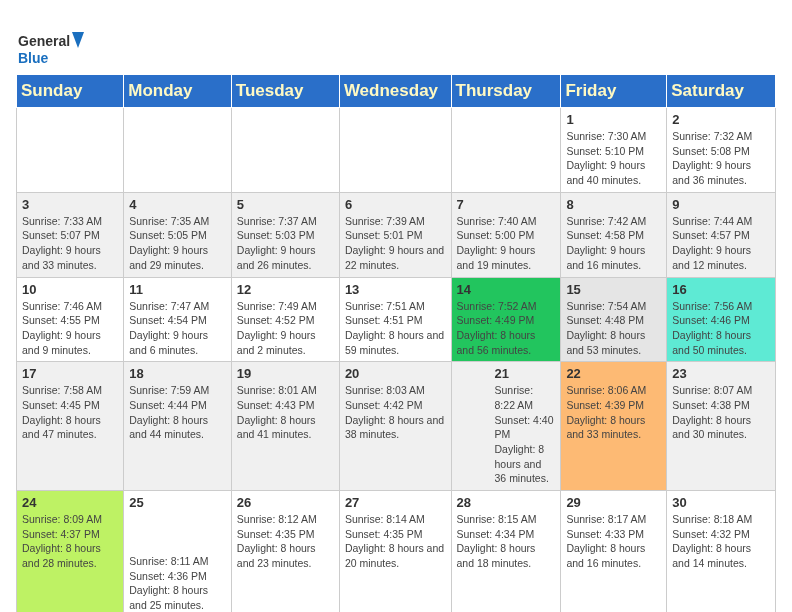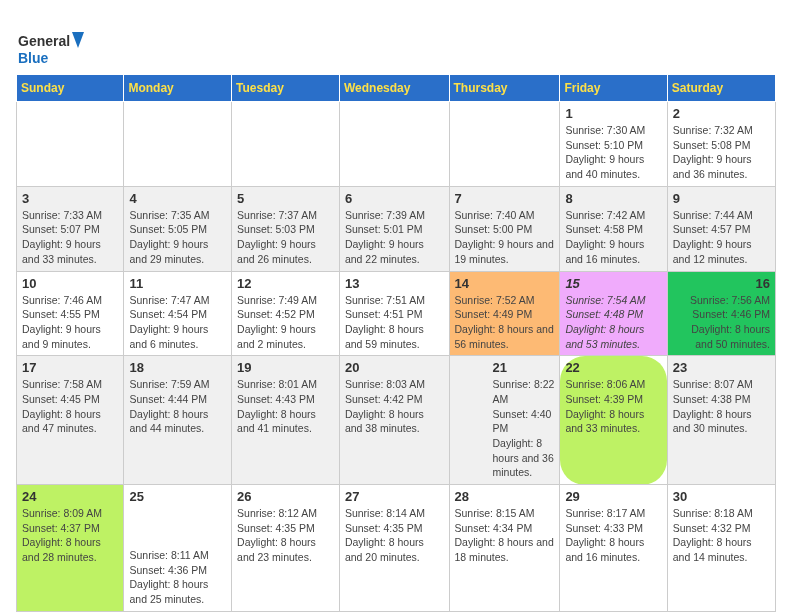--- a/index.html
+++ b/index.html
@@ -34,24 +34,24 @@
       font-size: 15px;
       color: #555;
     }
     .calendar {
       width: 100%;
       border-collapse: collapse;
       font-size: 11px;
     }
     .calendar th {
       background-color: #2a6fc9;
-      color: #fde047;
+      color: #fef9c3;
       padding: 6px 4px;
       text-align: left;
-      font-size: 12px;
+      font-size: 17px;
       font-weight: bold;
       border: 1px solid #fff;
     }
     .calendar td {
       border: 1px solid #ccc;
       vertical-align: top;
       padding: 4px 5px;
       width: 113px;
       min-height: 80px;
       background: #fff;
@@ -185,33 +185,33 @@
           <div class="day-info" style="white-space: pre-line;">Sunrise: 7:49 AM
 Sunset: 4:52 PM
 Daylight: 9 hours and 2 minutes.</div>
         </td>
         <td style="background: rgb(255, 255, 255);">
           <div class="day-num">13</div>
           <div class="day-info" style="white-space: pre-line;">Sunrise: 7:51 AM
 Sunset: 4:51 PM
 Daylight: 8 hours and 59 minutes.</div>
         </td>
-        <td style="background: #fdba74;">
+        <td style="background: #22c55e;">
           <div class="day-num">14</div>
           <div class="day-info" style="white-space: pre-line;">Sunrise: 7:52 AM
 Sunset: 4:49 PM
 Daylight: 8 hours and 56 minutes.</div>
         </td>
-        <td style="background: #f0abfc; font-style: italic;">
+        <td style="background: #e5e5e5;">
           <div class="day-num">15</div>
           <div class="day-info" style="white-space: pre-line;">Sunrise: 7:54 AM
 Sunset: 4:48 PM
 Daylight: 8 hours and 53 minutes.</div>
         </td>
-        <td style="background: #22c55e; text-align: right;">
+        <td style="background: #5eead4;">
           <div class="day-num">16</div>
           <div class="day-info" style="white-space: pre-line;">Sunrise: 7:56 AM
 Sunset: 4:46 PM
 Daylight: 8 hours and 50 minutes.</div>
         </td>
       </tr>
       <tr>
         <td style="background: rgb(240, 240, 240);">
           <div class="day-num">17</div>
           <div class="day-info" style="white-space: pre-line;">Sunrise: 7:58 AM
@@ -235,21 +235,21 @@
           <div class="day-info" style="white-space: pre-line;">Sunrise: 8:03 AM
 Sunset: 4:42 PM
 Daylight: 8 hours and 38 minutes.</div>
         </td>
         <td style="background: rgb(240, 240, 240); padding-left: 43px;">
           <div class="day-num">21</div>
           <div class="day-info" style="white-space: pre-line;">Sunrise: 8:22 AM
 Sunset: 4:40 PM
 Daylight: 8 hours and 36 minutes.</div>
         </td>
-        <td style="background: #bef264; border-radius: 25px;">
+        <td style="background: #fdba74;">
           <div class="day-num">22</div>
           <div class="day-info" style="white-space: pre-line;">Sunrise: 8:06 AM
 Sunset: 4:39 PM
 Daylight: 8 hours and 33 minutes.</div>
         </td>
         <td style="background: rgb(240, 240, 240);">
           <div class="day-num">23</div>
           <div class="day-info" style="white-space: pre-line;">Sunrise: 8:07 AM
 Sunset: 4:38 PM
 Daylight: 8 hours and 30 minutes.</div>

